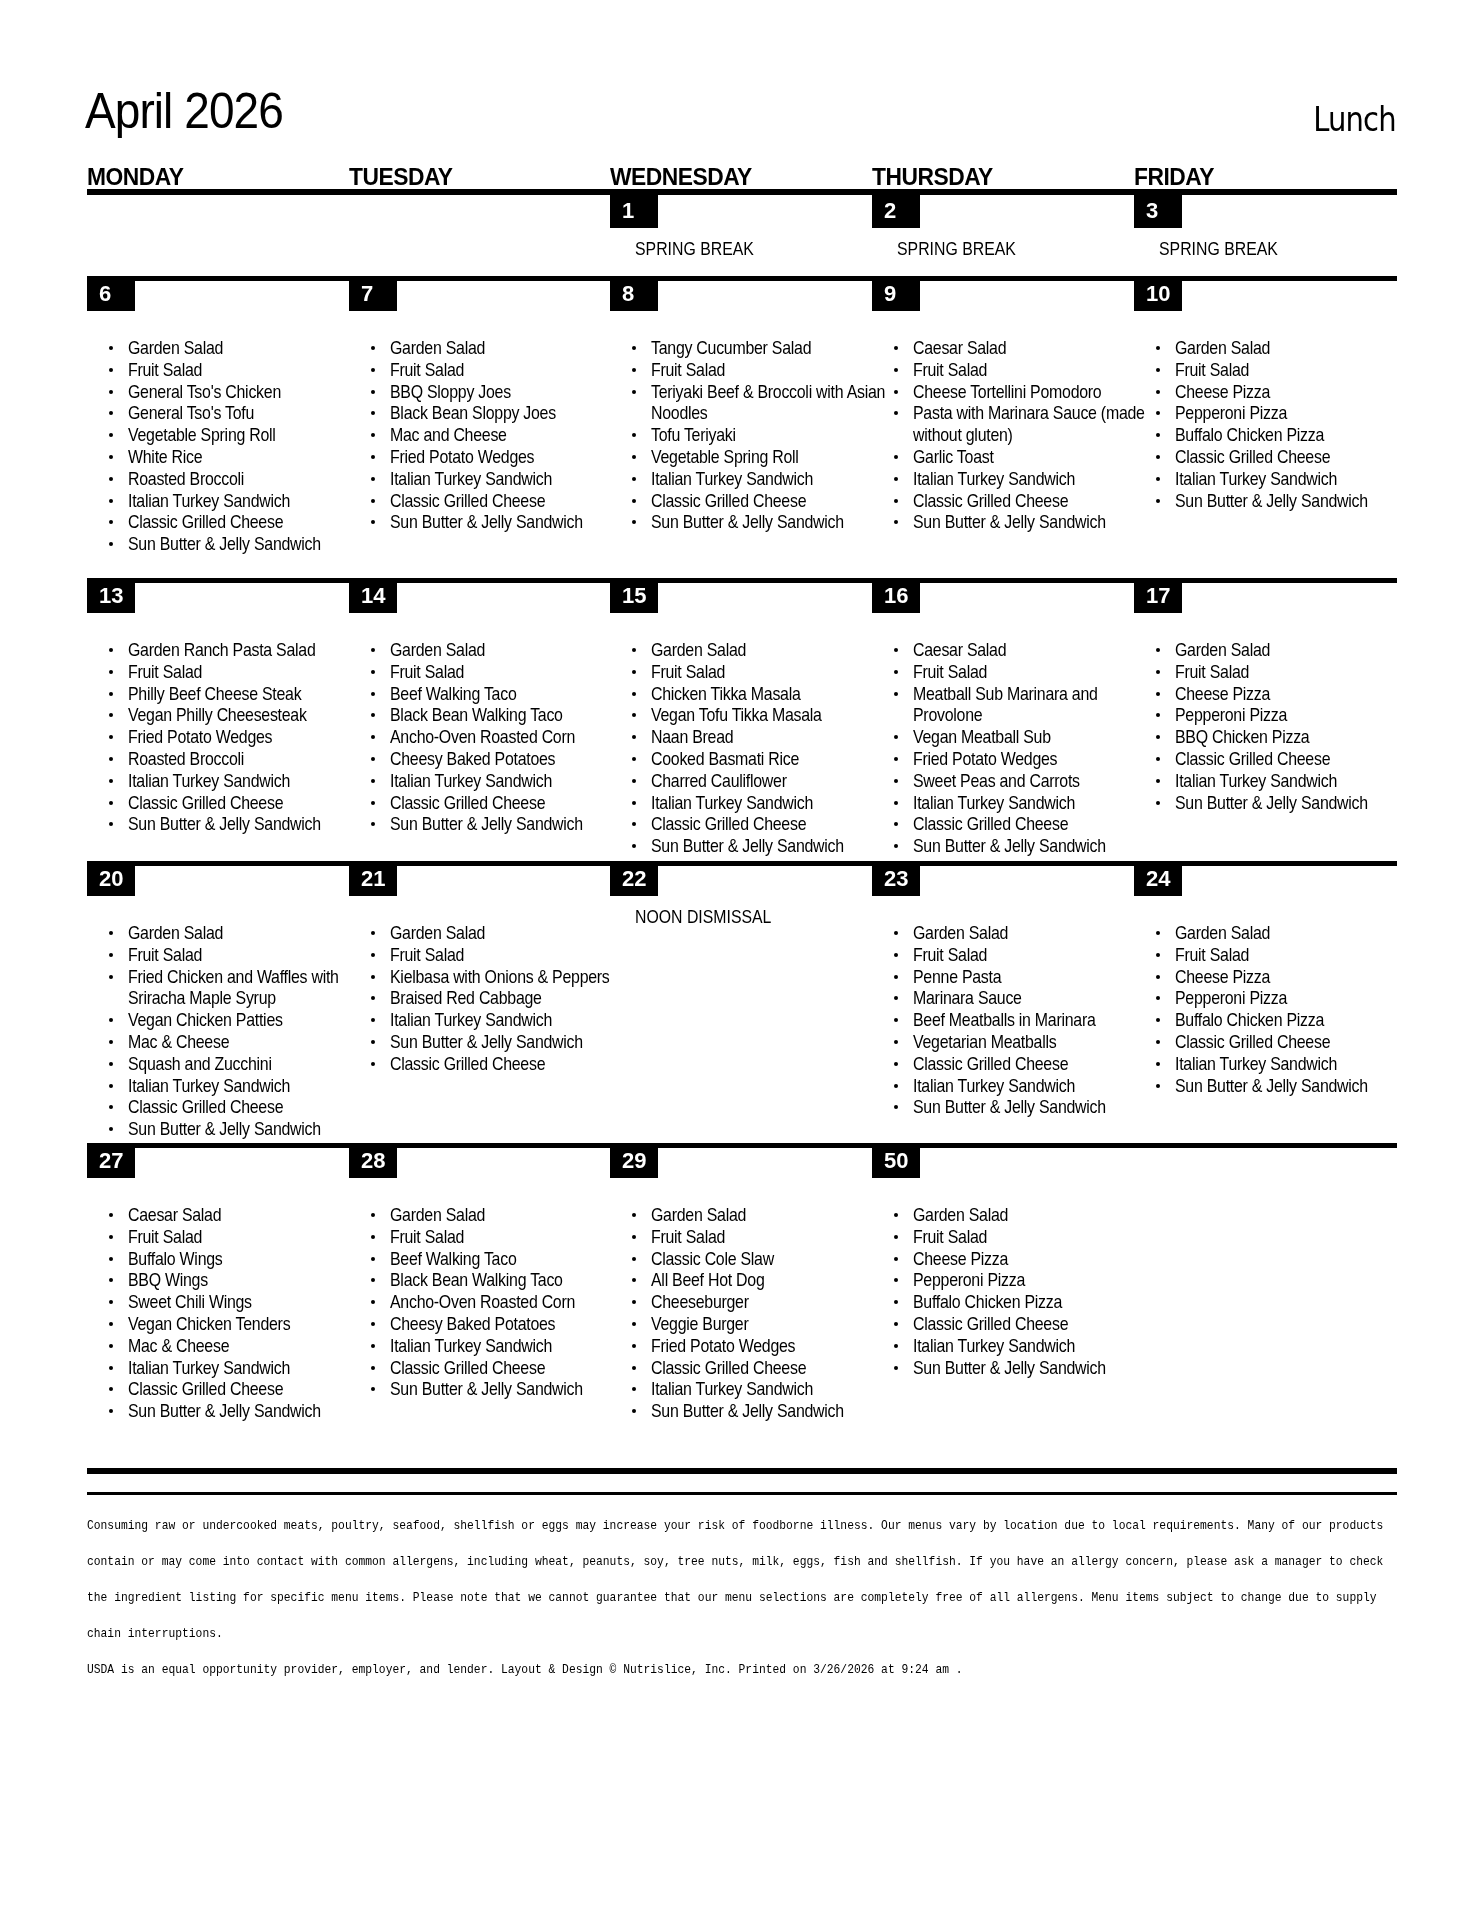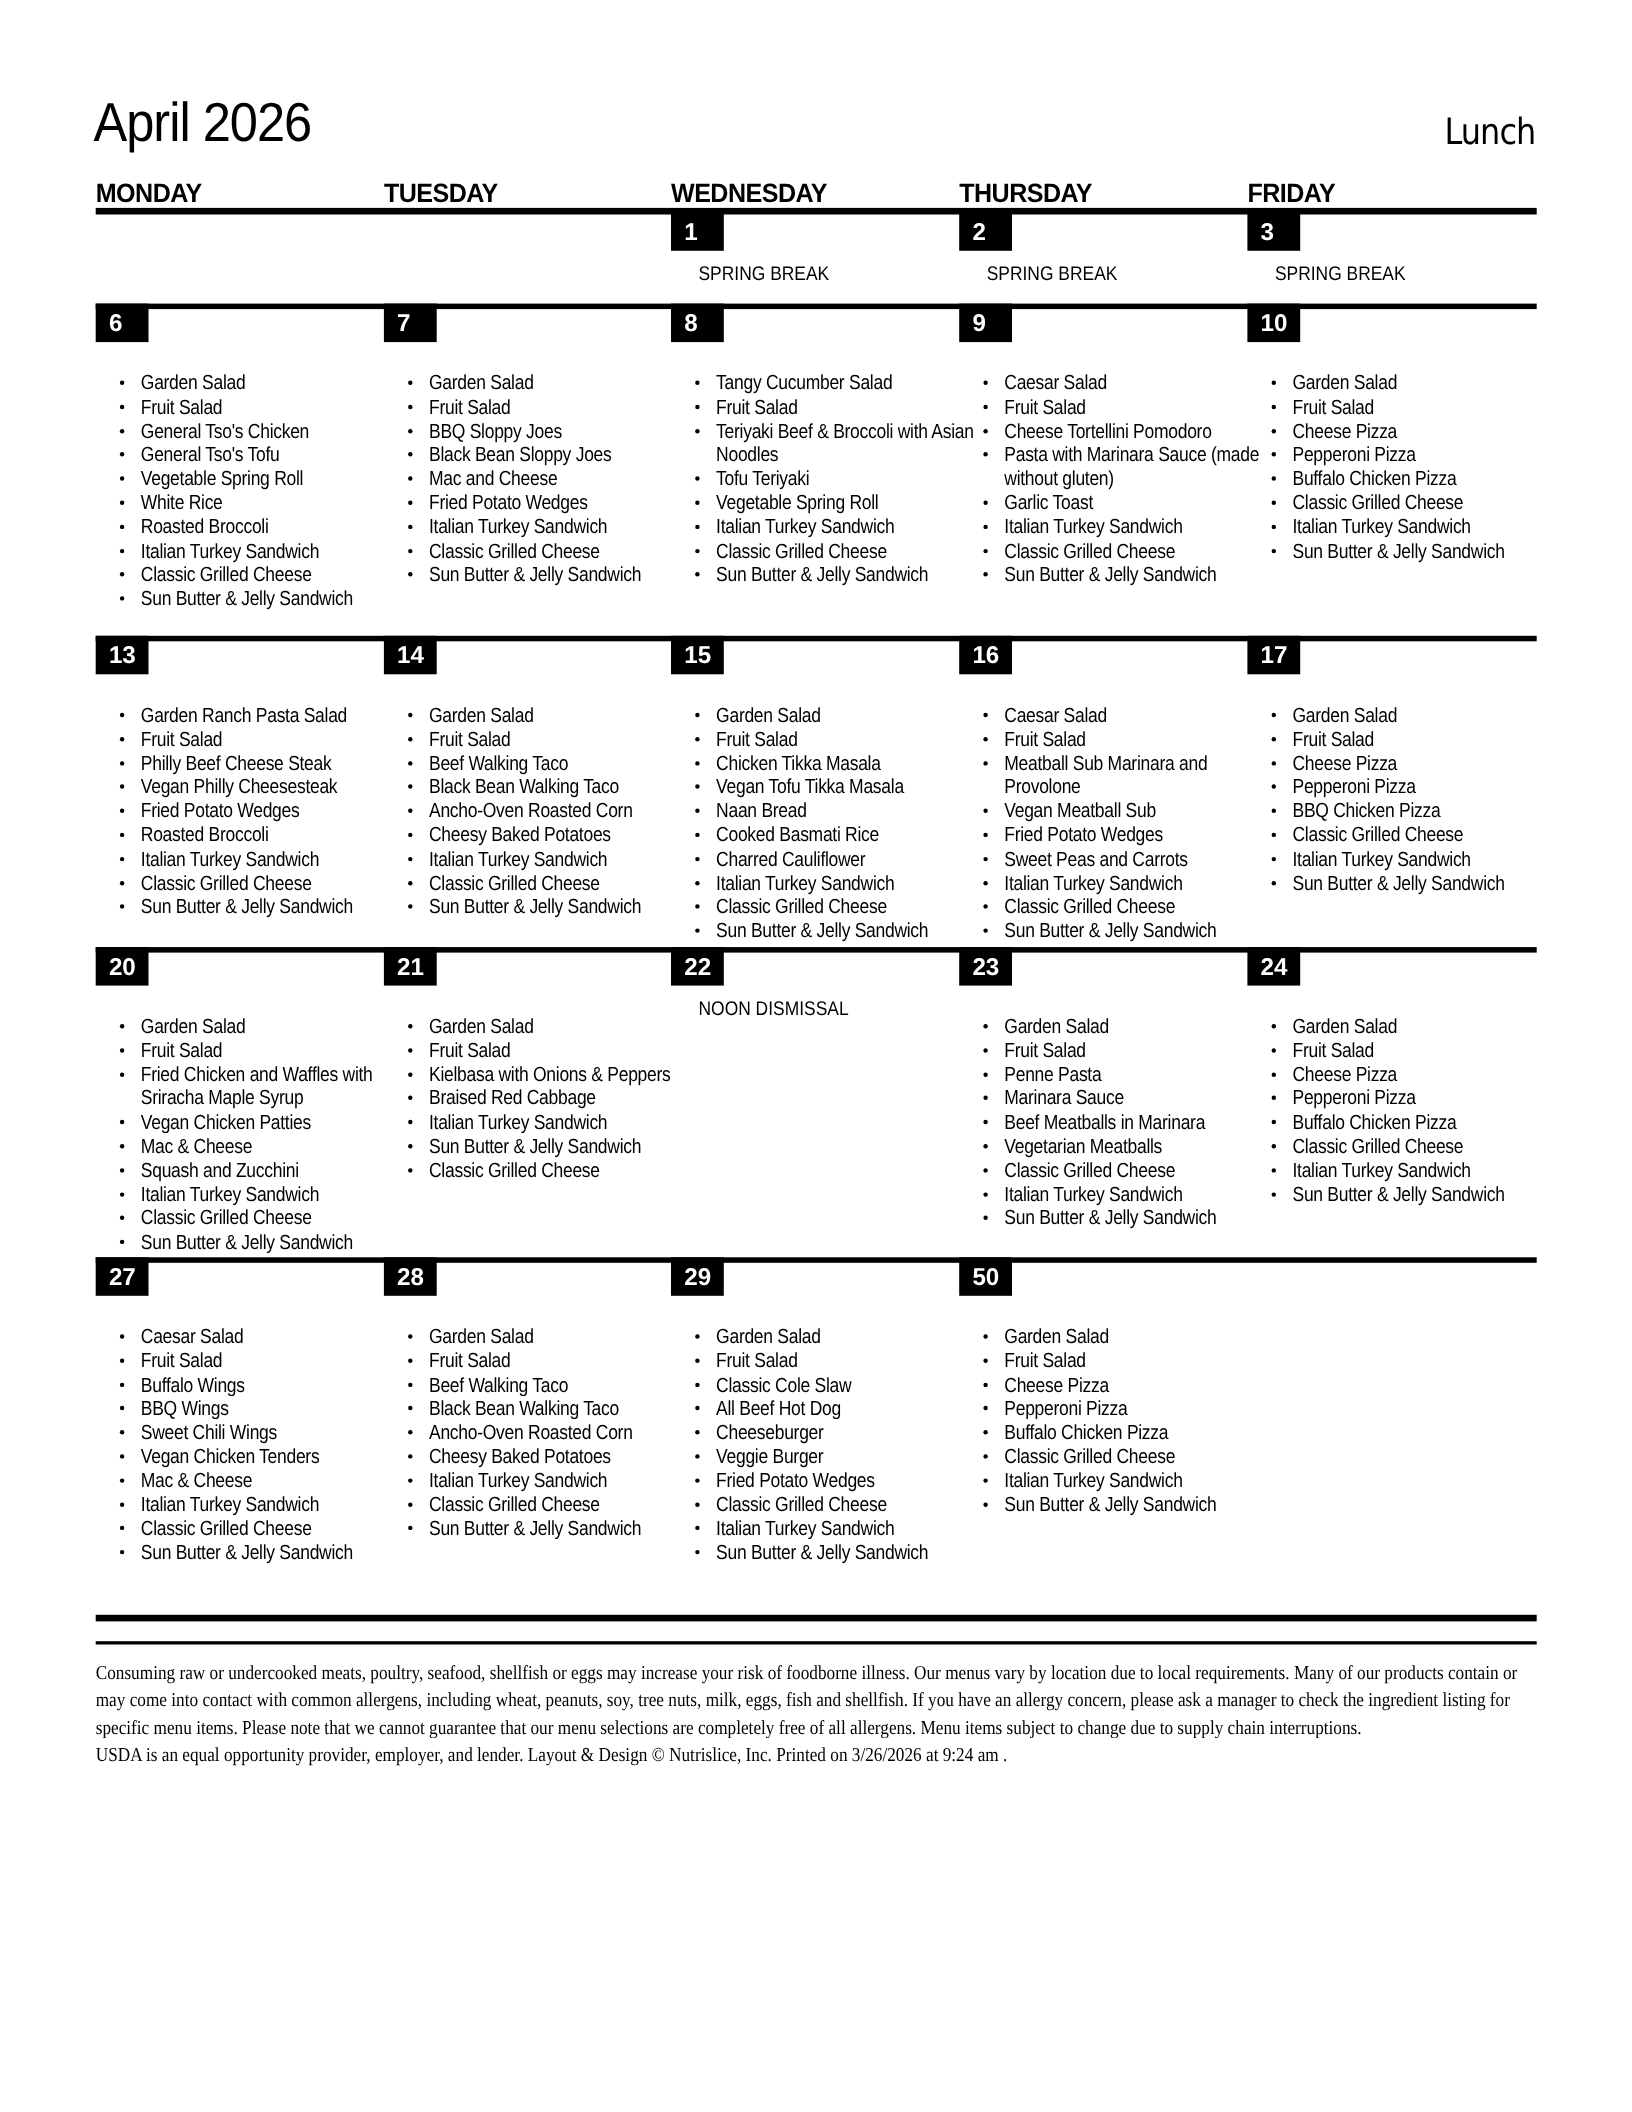--- a/index.html
+++ b/index.html
@@ -53,21 +53,21 @@
       position: relative; padding-left: 25px; font-size: 18.5px; line-height: 21.8px;
       font-family: "Liberation Sans", sans-serif; letter-spacing: -0.3px;
     }
     ul.items li .txt { display: inline-block; transform: scaleX(0.86); transform-origin: left; width: 116%; }
     ul.items li::before {
       content: ""; position: absolute; left: 6px; top: 9px; width: 4px; height: 4px;
       background: #000; border-radius: 50%;
     }
     .footer {
       position: absolute; left: 87px; top: 1508px; width: 1320px;
-      font-size: 18px; line-height: 25px; font-family: Liberation Serif, serif;
+      font-size: 13px; line-height: 36px; font-family: Liberation Mono, monospace;
     }
     .footer p { margin: 0; transform: scaleX(0.87); transform-origin: left; width: 115%; }
   </style>
 </head>
 <body>
 
 <div class="title">April 2026</div>
 <div class="meal">Lunch</div>
 
 <div class="day-headers">

